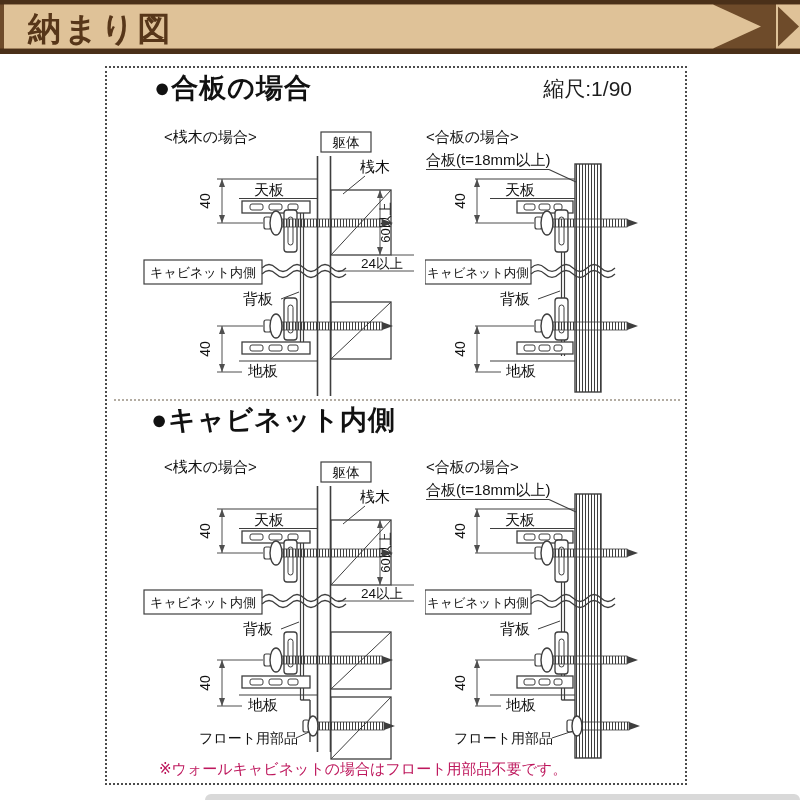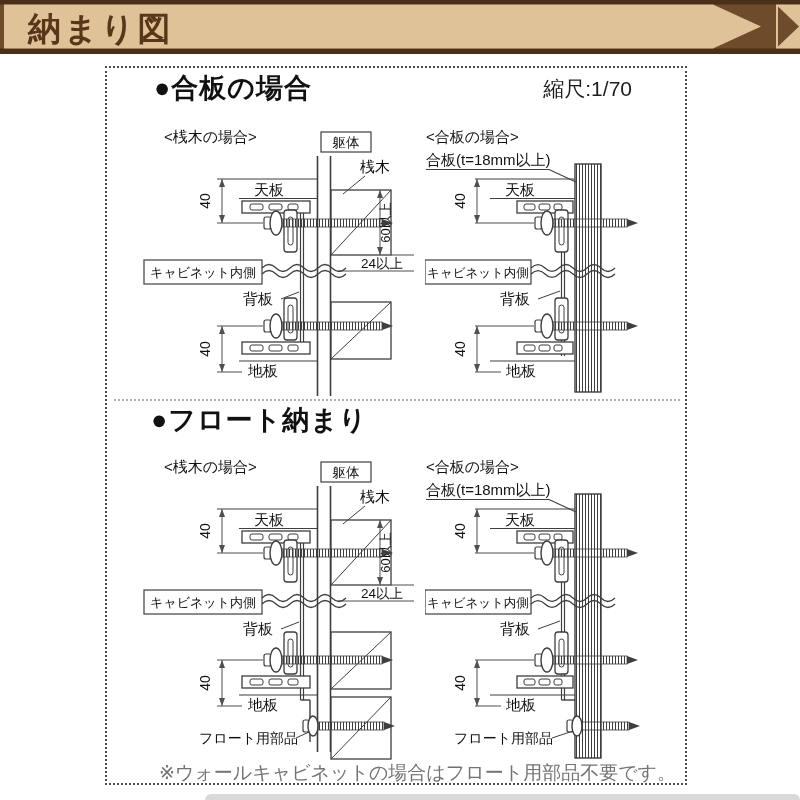--- a/index.html
+++ b/index.html
@@ -21,21 +21,21 @@
   #h1{left:47px;top:2px;}
   #h2{left:44px;top:334px;}
   .scale{position:absolute;right:53px;top:7px;font-size:21px;color:#1d1d1d;}
   .diag{position:absolute;margin:0;padding:0;}
   #d1{left:25px;top:52px;}
   #d2{left:318px;top:52px;}
   #d3{left:25px;top:382px;}
   #d4{left:318px;top:382px;}
   .separator{position:absolute;left:7px;top:331px;width:566px;height:0;
              border-top:2px dotted #b3aca2;}
-  .footnote{position:absolute;left:52px;top:692px;font-size:19px;color:#737373;}
+  .footnote{position:absolute;left:52px;top:692px;font-size:15px;color:#be185d;}
   
   .next-edge{position:absolute;left:205px;top:794px;width:595px;height:6px;
              background:var(--grey_edge);border-radius:8px 8px 0 0;}
   svg text{font-family:"Liberation Sans","DejaVu Sans",sans-serif;fill:#111;}
 </style>
 </head>
 <body>
 
 <div class="page">
 
@@ -46,21 +46,21 @@
       <rect class="b-dk" x="0" y="48.5" width="800" height="5.5"></rect>
       <polygon class="b-tan" points="4,4.5 713,4.5 761,26.5 713,48.5 4,48.5"></polygon>
       <rect class="b-tan" x="776" y="4.5" width="24" height="44"></rect>
       <polygon class="b-bg" points="778,6.5 799,26.5 778,46.5"></polygon>
     </svg>
     <div class="banner-title">納まり図</div>
   </div>
 
   <div class="panel">
     <h2 class="sec-h" id="h1">●合板の場合</h2>
-    <div class="scale">縮尺:1/70</div>
+    <div class="scale">縮尺:1/90</div>
 
     <figure class="diag" id="d1"><svg width="290" height="282" viewBox="0 0 290 282">
           <defs>
             <pattern id="hz0" patternUnits="userSpaceOnUse" width="3" height="12">
               <line x1="1.5" y1="0" x2="1.5" y2="12" stroke="#3e3e3e" stroke-width="1"></line>
             </pattern>
           </defs>
           <line x1="185.5" y1="36" x2="185.5" y2="276" stroke="#3e3e3e" stroke-width="1.6"></line>
           <line x1="198.5" y1="36" x2="198.5" y2="276" stroke="#3e3e3e" stroke-width="1.6"></line>
           <rect x="199" y="70" width="60" height="65" rx="0" fill="#fff" stroke="#3e3e3e" stroke-width="1.3"></rect>
@@ -175,21 +175,21 @@
           <line x1="65" y1="241" x2="150" y2="241" stroke="#3e3e3e" stroke-width="1.2"></line>
           <text x="96" y="256" font-size="15" text-anchor="middle">地板</text>
           <line x1="50" y1="252" x2="76" y2="252" stroke="#4f4f4f" stroke-width="1"></line>
           <line x1="52" y1="206" x2="52" y2="252" stroke="#4f4f4f" stroke-width="1"></line>
           <polygon points="52,206 49,214 55,214" fill="#4f4f4f"></polygon>
           <polygon points="52,252 49,244 55,244" fill="#4f4f4f"></polygon>
           <text x="40" y="229" font-size="14" text-anchor="middle" transform="rotate(-90 40 229)">40</text>
         </svg></figure>
 
     <div class="separator"></div>
-    <h2 class="sec-h" id="h2">●フロート納まり</h2>
+    <h2 class="sec-h" id="h2">●キャビネット内側</h2>
 
     <figure class="diag" id="d3"><svg width="290" height="312" viewBox="0 0 290 312">
           <defs>
             <pattern id="hz2" patternUnits="userSpaceOnUse" width="3" height="12">
               <line x1="1.5" y1="0" x2="1.5" y2="12" stroke="#3e3e3e" stroke-width="1"></line>
             </pattern>
           </defs>
           <line x1="185.5" y1="36" x2="185.5" y2="302" stroke="#3e3e3e" stroke-width="1.6"></line>
           <line x1="198.5" y1="36" x2="198.5" y2="302" stroke="#3e3e3e" stroke-width="1.6"></line>
           <rect x="199" y="70" width="60" height="65" rx="0" fill="#fff" stroke="#3e3e3e" stroke-width="1.3"></rect>

